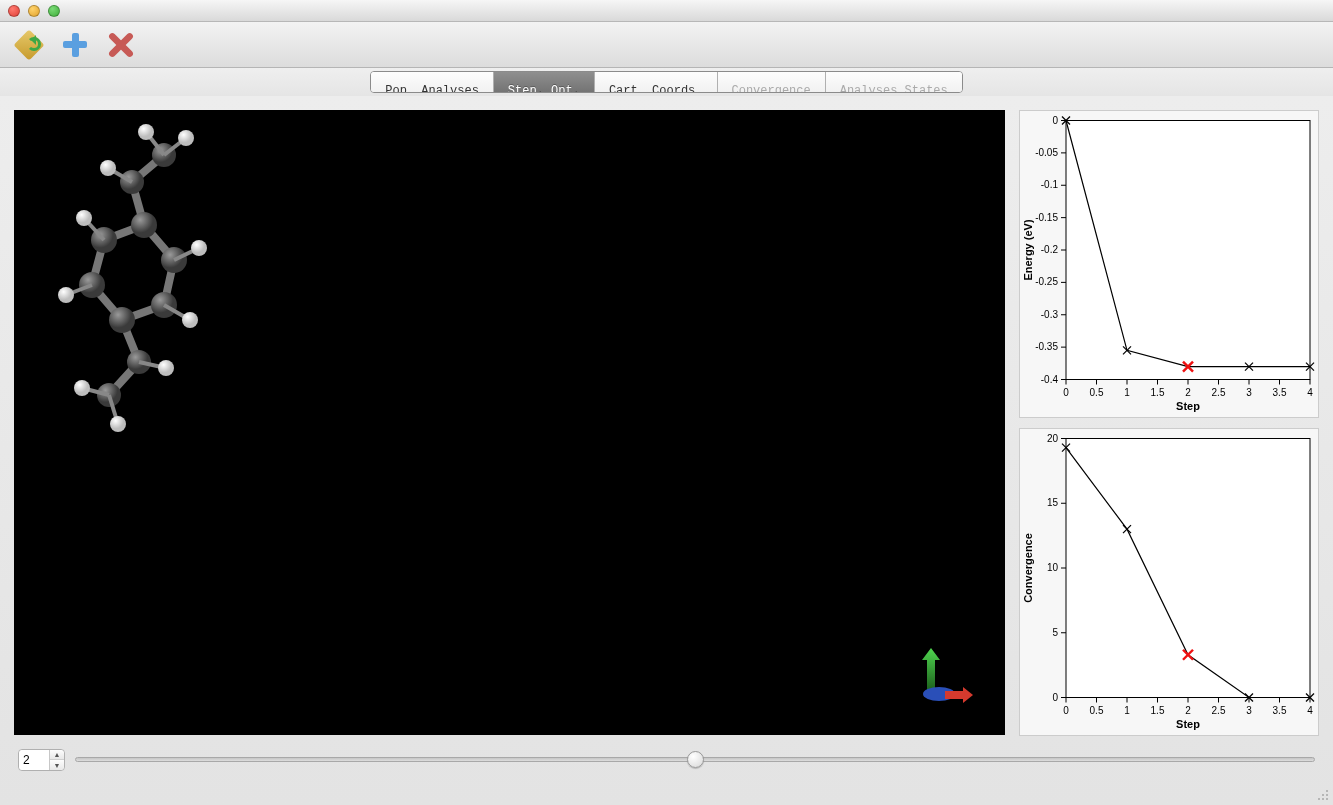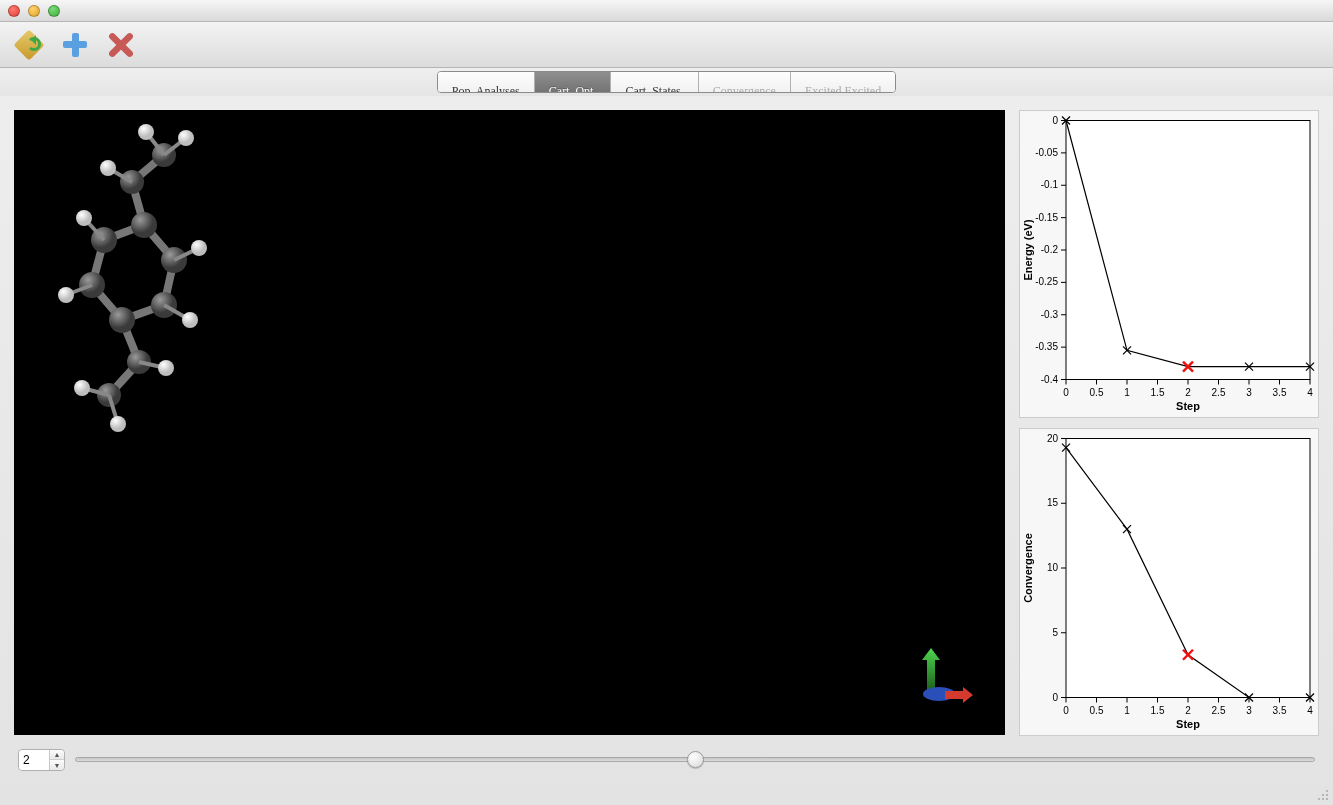--- a/index.html
+++ b/index.html
@@ -22,21 +22,21 @@
   .plus-v { width:7px; height:24px; left:10.5px; top:2px; }
   .icn-x svg { width:26px; height:26px; }
   .icn-reload { position:relative; width:30px; height:30px; }
   .reload-diamond { width:22px; height:22px; transform: rotate(45deg); background: linear-gradient(135deg,#e6c96b,#c79a2c); position:absolute; left:4px; top:4px; border-radius:3px; }
   .reload-arrow { position:absolute; left:13px; top:7px; width:14px; height:14px; border:3px solid #3da847; border-left-color:transparent; border-radius:50%; }
   .reload-arrow::after { content:""; position:absolute; left:-4px; top:-5px; border:5px solid transparent; border-right-color:#3da847; }
 
   
   .tabstrip-row { height: 28px; background: linear-gradient(#efefef,#e5e5e5); display:flex; align-items:center; justify-content:center; }
   .seg { display:flex; border:1px solid #8b8b8b; border-radius:4px; overflow:hidden; height:22px; background:#fff; }
-  .seg button { border:none; background:linear-gradient(#fdfdfd,#efefef); padding: 12px 14px; font-size:12px; font-family:Liberation Serif, serif; border-right:1px solid #b0b0b0; color:#333; cursor:pointer; }
+  .seg button { border:none; background:linear-gradient(#fdfdfd,#efefef); padding: 12px 14px; font-size:12px; font-family:Liberation Mono, monospace; border-right:1px solid #b0b0b0; color:#333; cursor:pointer; }
   .seg button:last-child { border-right:none; }
   .seg button.sel { background: linear-gradient(#8f8f8f,#6e6e6e); color:#fff; text-shadow:0 -1px 0 rgba(0,0,0,0.3); }
   .seg button.disabled { color:#aaa; cursor:default; }
 
   
   .content { flex:1; background: linear-gradient(#ededed,#e3e3e3); padding: 14px 14px 10px 14px; position:relative; }
   .work { display:flex; gap:14px; height: 625px; }
   .viewport { flex:1; background:#000; position:relative; }
   .side-charts { width: 300px; display:flex; flex-direction:column; gap:10px; }
   .chartbox { flex:1; background:#f7f7f7; position:relative; border:1px solid #ccc; }
@@ -86,24 +86,24 @@
     <div class="tool-icn icn-x">
       <svg viewBox="0 0 24 24">
         <path d="M4 4 L20 20 M20 4 L4 20" stroke="#c75a56" stroke-width="6" stroke-linecap="round"></path>
       </svg>
     </div>
   </div>
 
   <div class="tabstrip-row">
     <div class="seg" id="tab-seg">
         <button>Pop. Analyses</button>
-        <button class="sel">Cart. Opt.</button>
-        <button>Cart. States.</button>
+        <button class="sel">Step. Opt.</button>
+        <button>Cart. Coords.</button>
         <button class="disabled">Convergence</button>
-        <button class="disabled">Excited Excited</button>
+        <button class="disabled">Analyses States</button>
       </div>
   </div>
 
   <div class="content">
     <div class="work">
       <div class="viewport">
         
         <svg class="mol" width="220" height="340" viewBox="0 0 220 340">
           <defs>
             <radialGradient id="gC" cx="35%" cy="30%">

